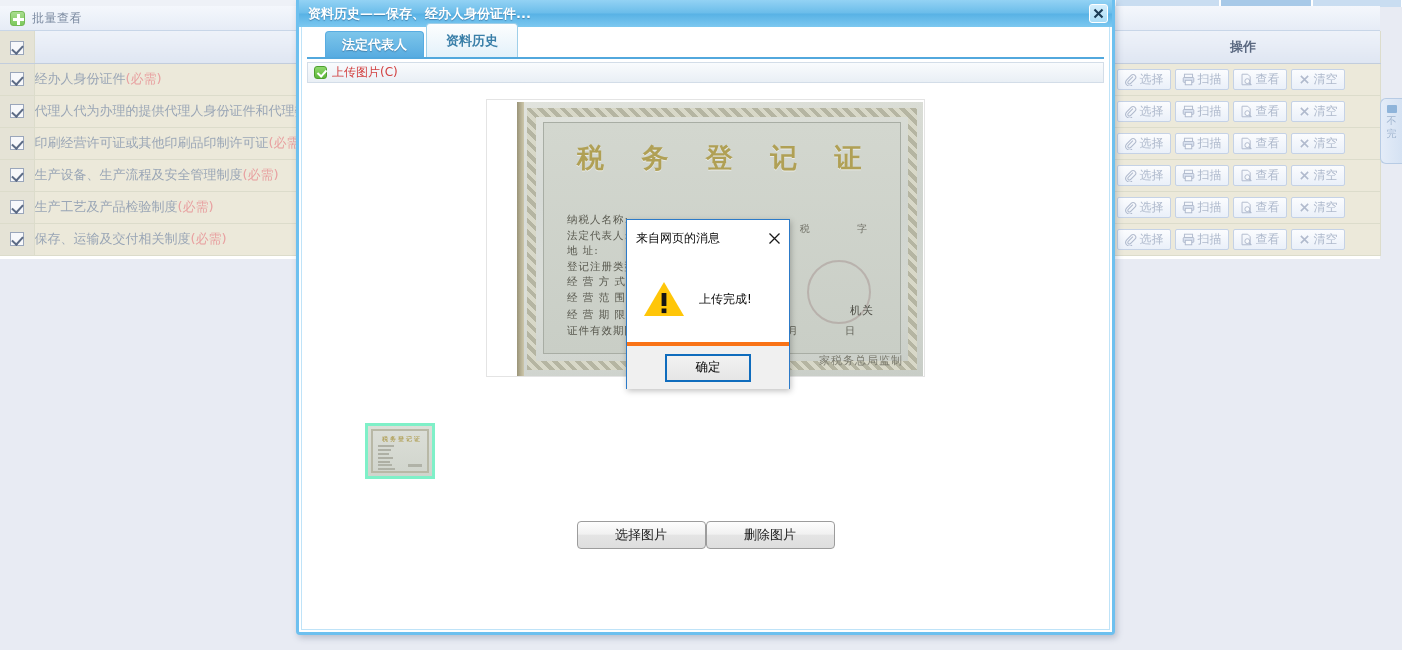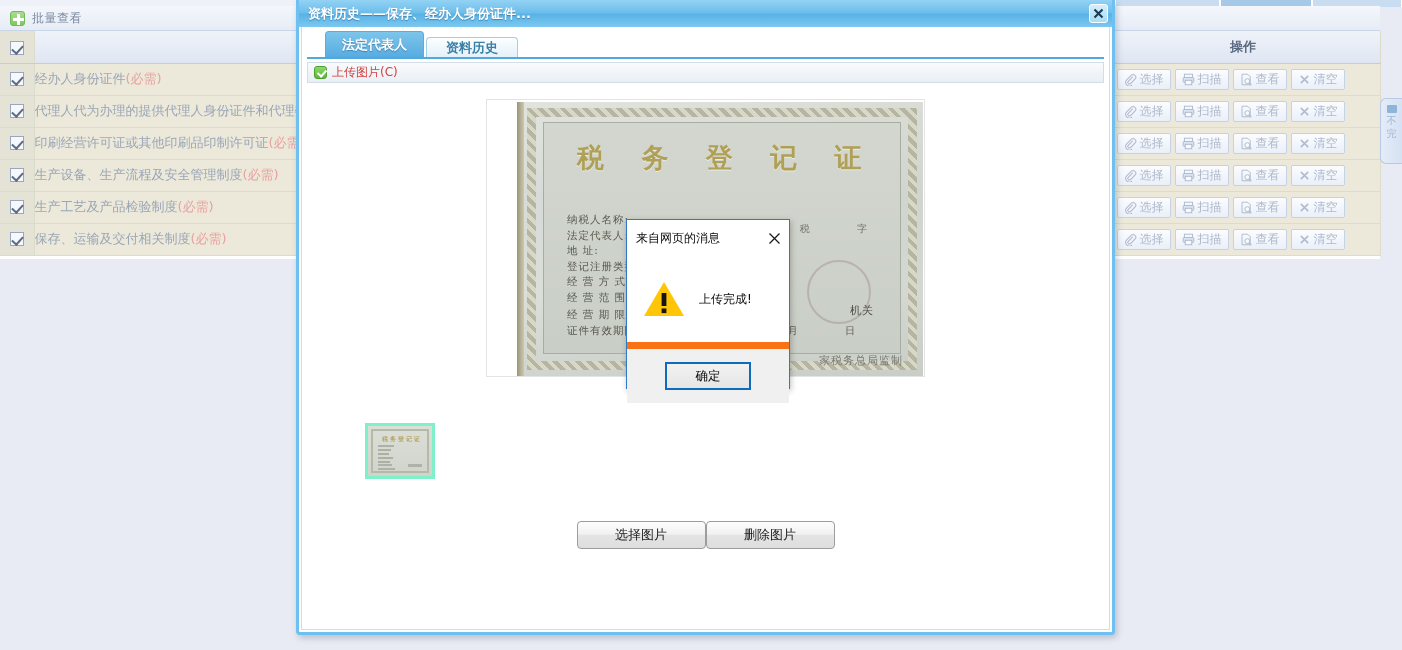--- a/index.html
+++ b/index.html
@@ -202,21 +202,21 @@
 
   
   .tabbar {
     height: 26px;
     display: flex; align-items: flex-end;
     gap: 2px;
     border-bottom: 2px solid #52a8dd;
     padding-left: 18px;
   }
   .tab {
-    height: 20px; min-width: 92px;
+    height: 34px; min-width: 92px;
     display: flex; align-items: center; justify-content: center;
     font-size: 13px; font-weight: bold;
     border: 1px solid #9fcfe9;
     border-bottom: none;
     border-radius: 4px 4px 0 0;
     cursor: pointer;
     padding: 0 16px;
   }
   .tab.active {
     background: linear-gradient(to bottom, #7cc5ea 0%, #58ace1 100%);
@@ -425,23 +425,23 @@
   }
   .alert-body {
     height: 86px;
     display: flex; align-items: center;
     padding-left: 16px; gap: 14px;
     background: #ffffff;
   }
   .warn-tri { flex: 0 0 auto; }
   .alert-msg { font-size: 12px; color: #0a0a0a; }
   .alert-foot {
-    height: 61px;
+    height: 47px;
     background: #f0f0f0;
-    border-top: 7px solid #f97316;
+    border-top: 4px solid #f97316;
     display: flex; align-items: center; justify-content: center;
   }
   .alert-ok {
     width: 86px; height: 28px;
     background: linear-gradient(to bottom, #f2f2f2 0%, #e6e6e6 100%);
     border: 2px solid #0f6cbd;
     font-size: 12.5px;
     color: #0a0a0a;
     cursor: pointer;
     font-family: "DejaVu Sans", "Liberation Sans", sans-serif;

